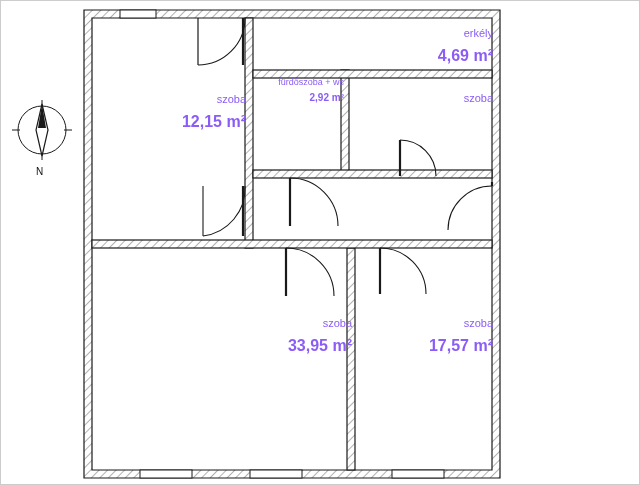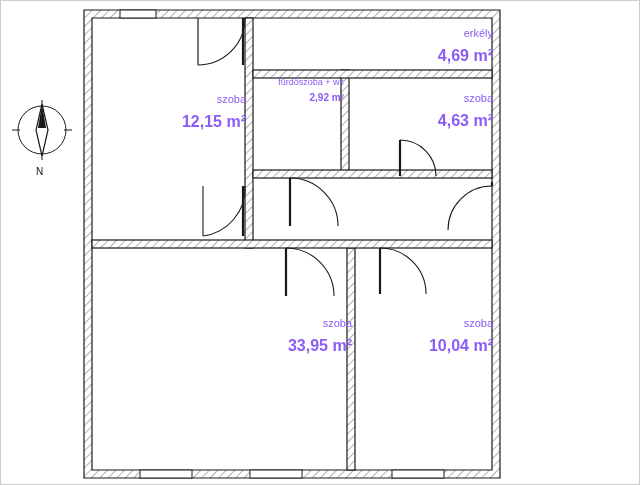--- a/index.html
+++ b/index.html
@@ -134,27 +134,26 @@
   <span class="room-area">4,69 m²</span>
 </div>
 
 <div class="room-label small" style="left:248px; top:76px; width:96px;">
   <span class="room-name">fürdőszoba + wc</span>
   <span class="room-area">2,92 m²</span>
 </div>
 
 <div class="room-label" style="left:348px; top:91px; width:145px;">
   <span class="room-name">szoba</span>
-  <span class="room-area">4,63 m²</span>
 </div>
 
 <div class="room-label" style="left:283px; top:188px; width:210px;">
 </div>
 
 <div class="room-label" style="left:90px; top:316px; width:262px;">
   <span class="room-name">szoba</span>
   <span class="room-area">33,95 m²</span>
 </div>
 
 <div class="room-label" style="left:354px; top:316px; width:139px;">
   <span class="room-name">szoba</span>
-  <span class="room-area">10,04 m²</span>
+  <span class="room-area">17,57 m²</span>
 </div>
 
 </body></html>

